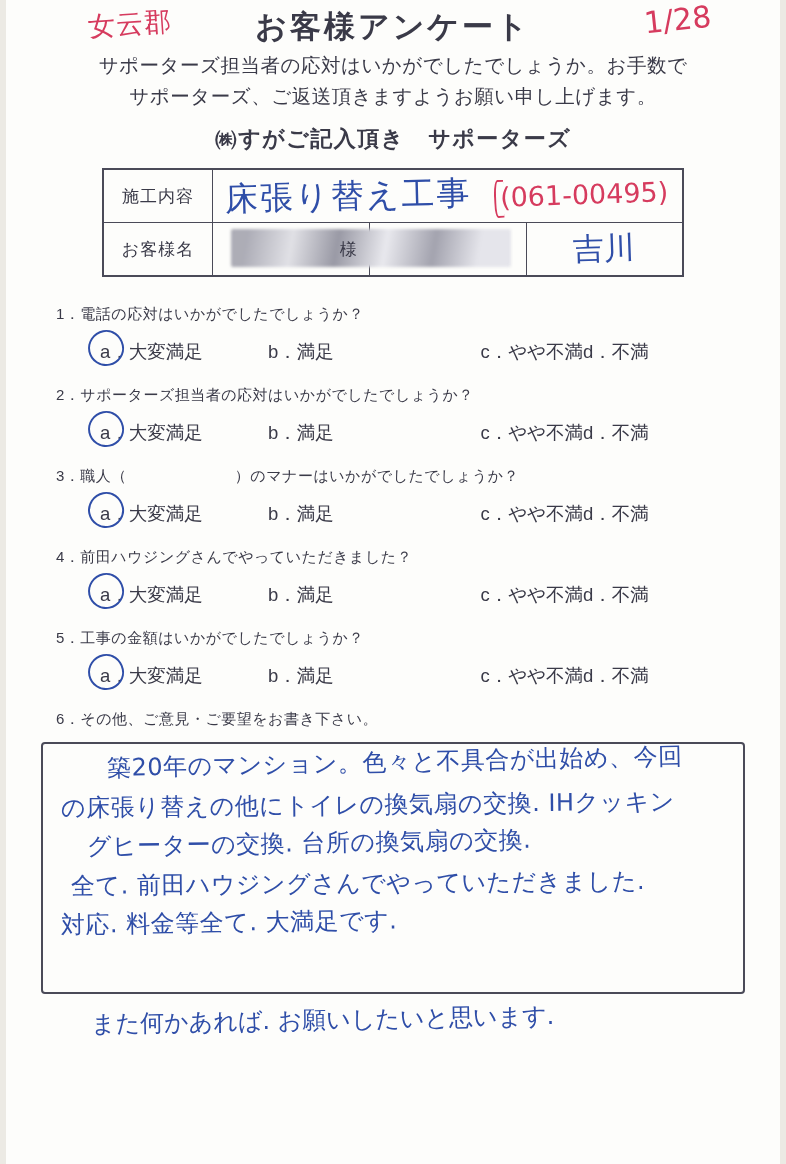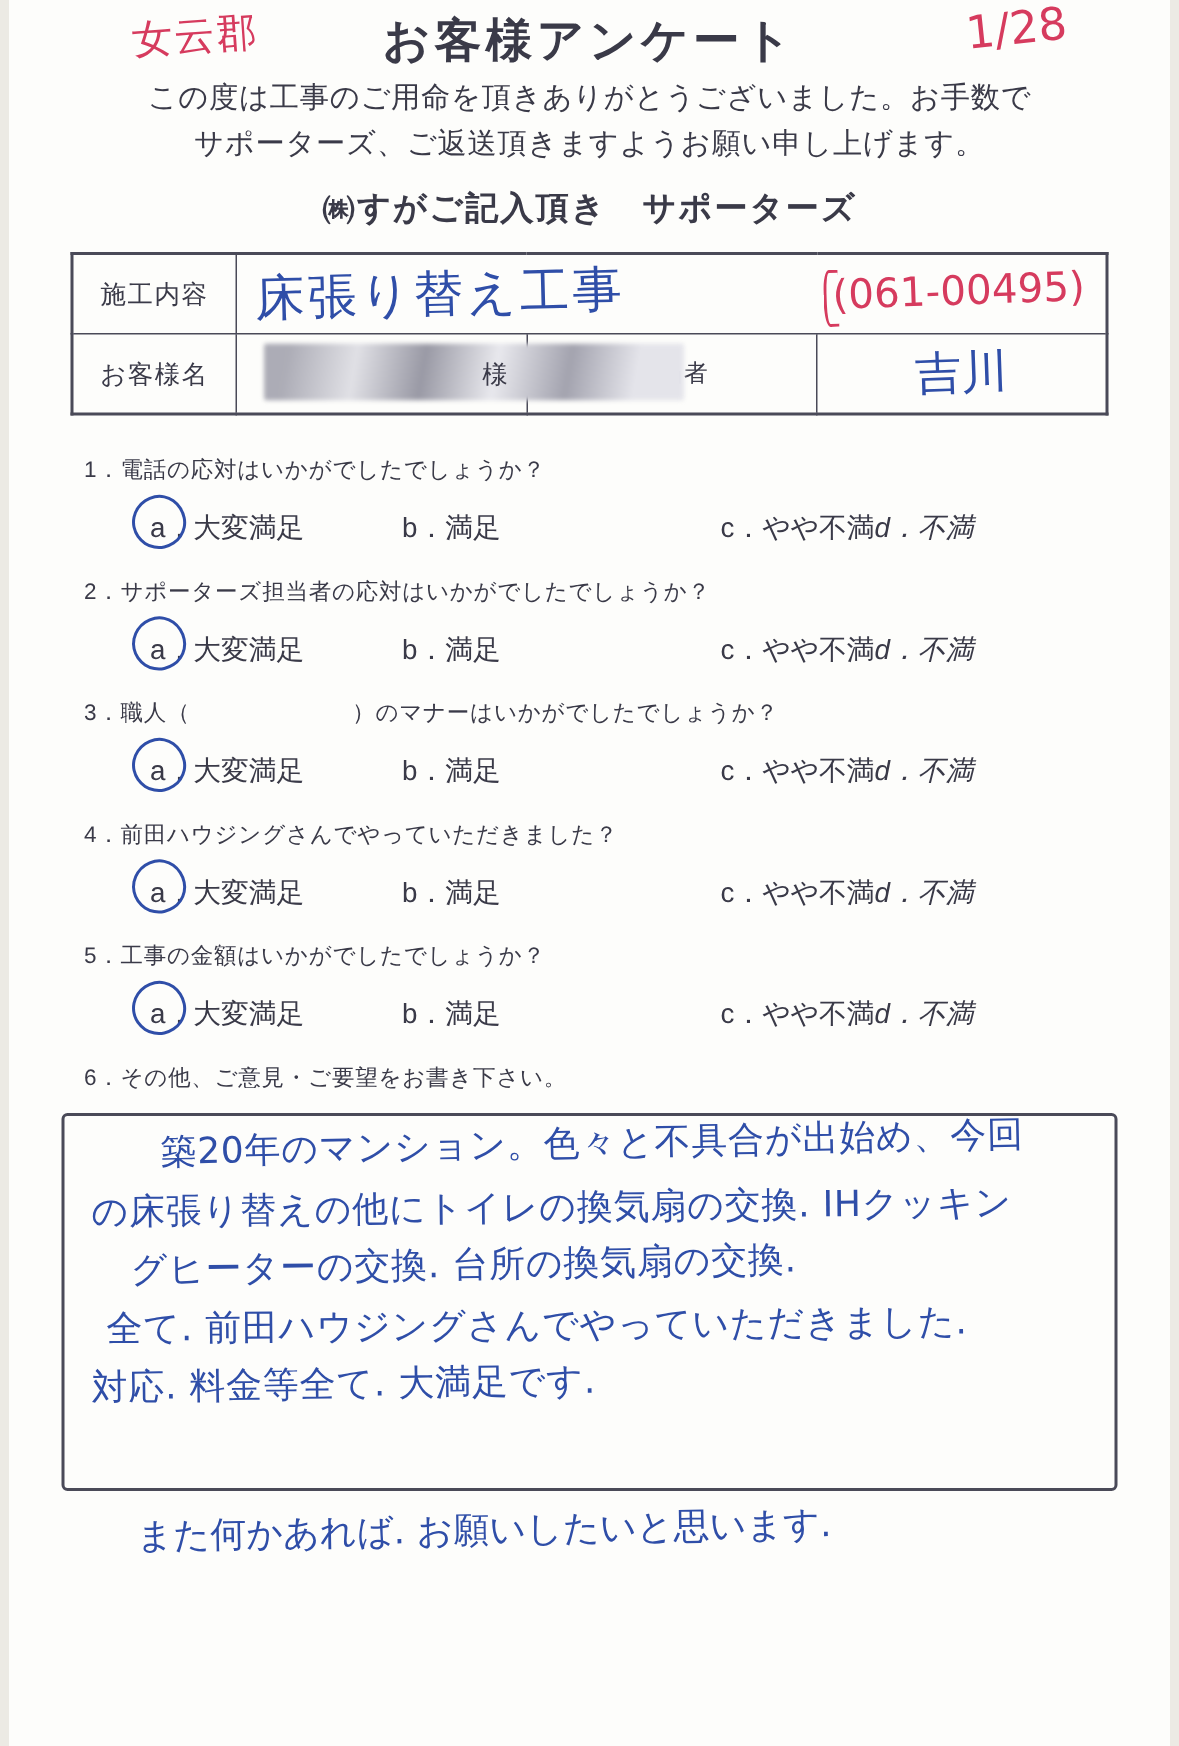--- a/index.html
+++ b/index.html
@@ -69,21 +69,21 @@
     font-size: 22px;
     font-weight: bold;
     letter-spacing: 1.5px;
     margin-top: 12px;
     color: #3a3a48;
   }
 
   
   .info-table {
     margin: 14px auto 0 auto;
-    width: 692px;
+    width: 582px;
     border-collapse: collapse;
     border: 2px solid #4a4a58;
     table-layout: fixed;
   }
   .info-table td {
     border: 1.5px solid #4a4a58;
     padding: 0;
     vertical-align: middle;
   }
   .cell-label {
@@ -187,21 +187,21 @@
   }
   .opt {
     font-size: 18.5px;
     color: #3a3a48;
     position: relative;
     white-space: nowrap;
   }
   .opt-a  { width: 168px; }
   .opt-b  { width: 150px; }
   .opt-c  { width: 165px; text-align: right; }
-  .opt-d  { width: 120px; font-style: italic; }
+  .opt-d  { width: 120px; }
   .circled {
     position: relative;
     display: inline-block;
   }
   .circled::after {
     content: "";
     position: absolute;
     left: -12px;
     top: -9px;
     width: 32px;
@@ -265,21 +265,21 @@
   <div class="scan-edge-left"></div>
   <div class="scan-edge-right"></div>
 
   <div class="title-row">
     <div class="hand-top-left">女云郡</div>
     <div class="doc-title">お客様アンケート</div>
     <div class="hand-date">1/28</div>
   </div>
 
   <div class="intro">
-    <div>この度は工事のご用命を頂きありがとうございました。お手数で</div>
+    <div>サポーターズ担当者の応対はいかがでしたでしょうか。お手数で</div>
     <div>サポーターズ、ご返送頂きますようお願い申し上げます。</div>
   </div>
 
   <div class="company">㈱すがご記入頂き　サポーターズ</div>
 
   <table class="info-table">
     <tbody>
         <tr>
       <td class="cell-label">施工内容</td>
       <td class="cell-value" colspan="3">

